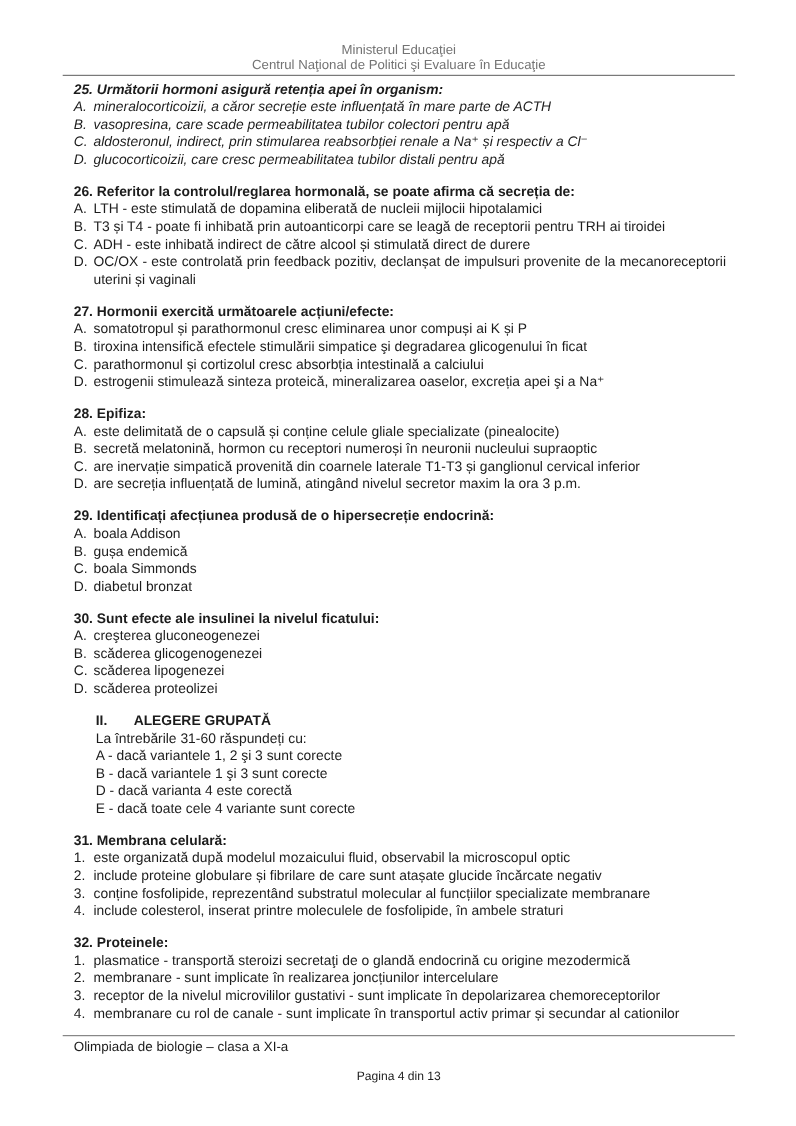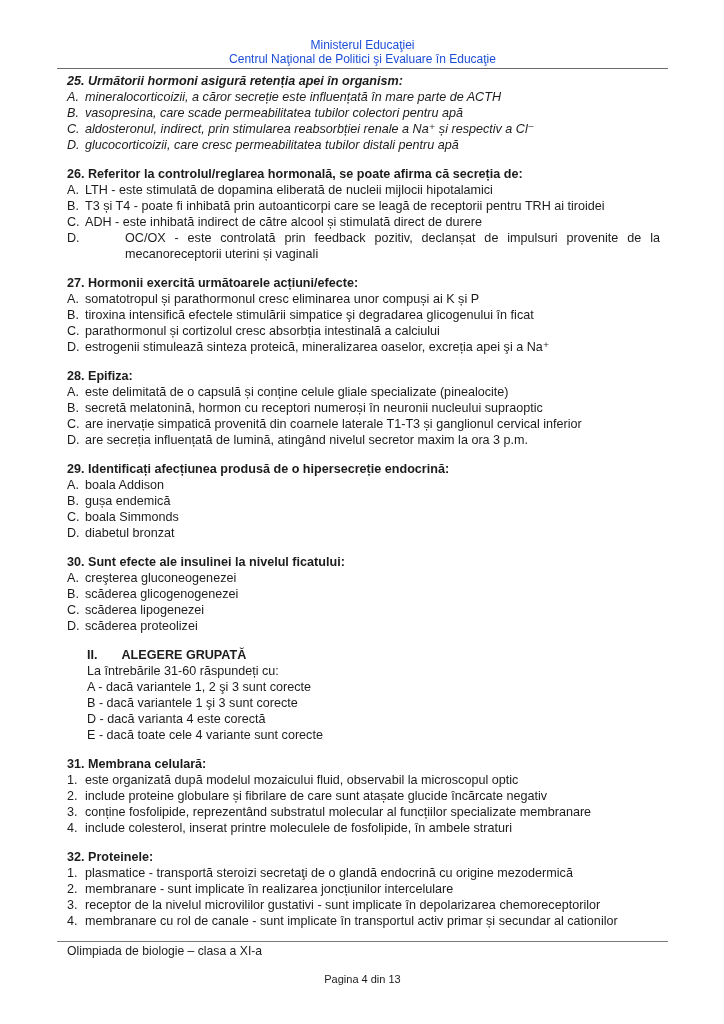--- a/index.html
+++ b/index.html
@@ -13,36 +13,36 @@
     font-size:12.6px;
     line-height:16px;
     padding:38px 56px 0 57px;
     overflow:hidden;
   }
   
   .header-line{
     text-align:center;
     font-size:12px;
     line-height:14px;
-    color:#1d4ed8;
+    color:#737373;
   }
   .rule{
     border-bottom:1.8px solid #6b6b6b;
     height:0;
     margin-top:2px;
   }
   
   .content{padding-left:10px;padding-right:8px;}
   .question{margin-top:13px;}
   #part1 .question:first-child{margin-top:4px;font-style:italic;}
   .q-title{font-weight:bold;}
   .opt{display:flex;}
   .opt-label{flex:0 0 18px;}
   .opt-text{flex:1;}
-  .justify{text-align:justify;margin-left:40px;}
+  .justify{text-align:justify;}
   
   .section2{padding-left:30px;padding-right:8px;margin-top:13px;}
   .sec-title{font-weight:bold;}
   .sec-num{margin-right:24px;}
   .key-line,.sec-intro{line-height:16px;}
   
   .footer{
     position:absolute;
     left:57px;right:56px;top:941px;
   }

